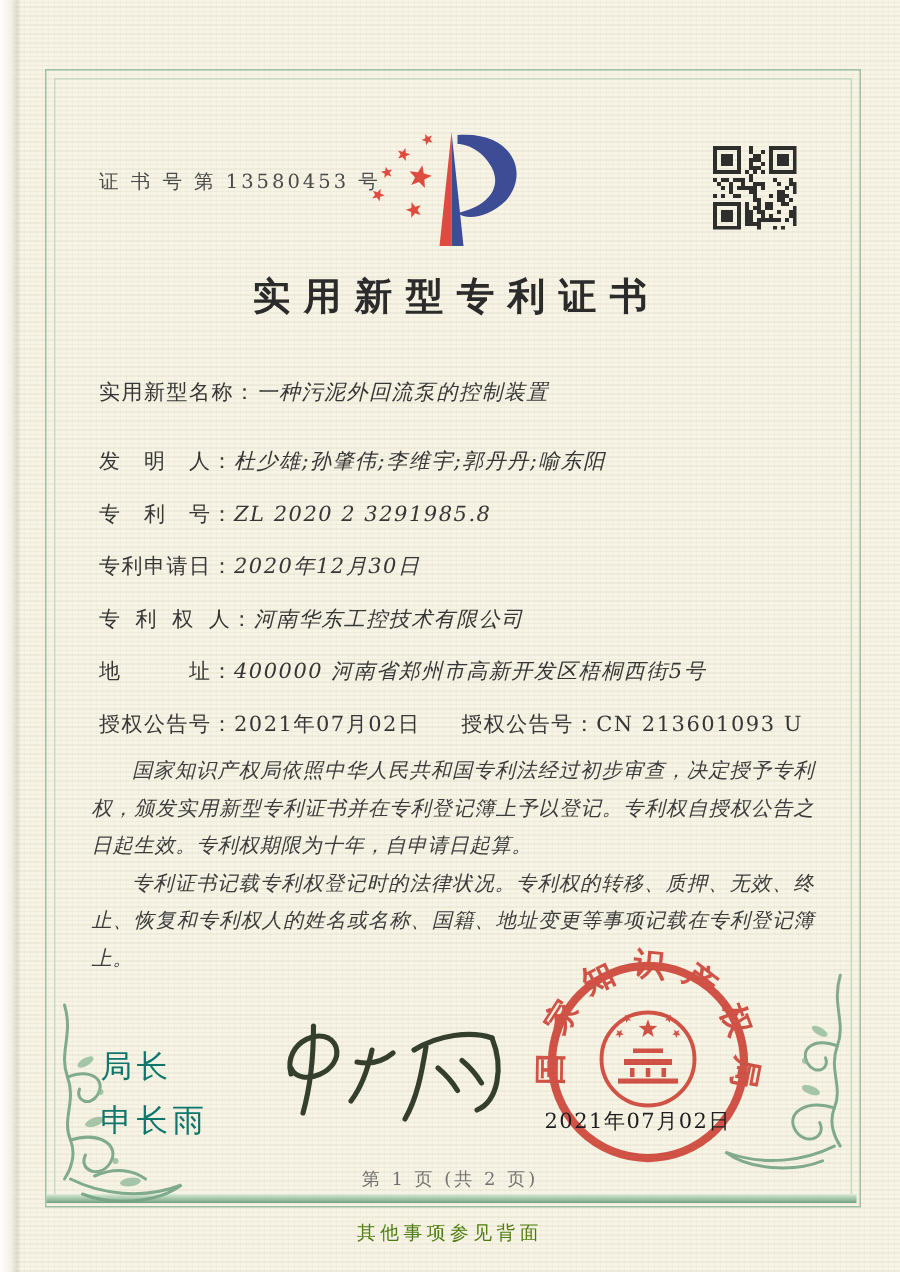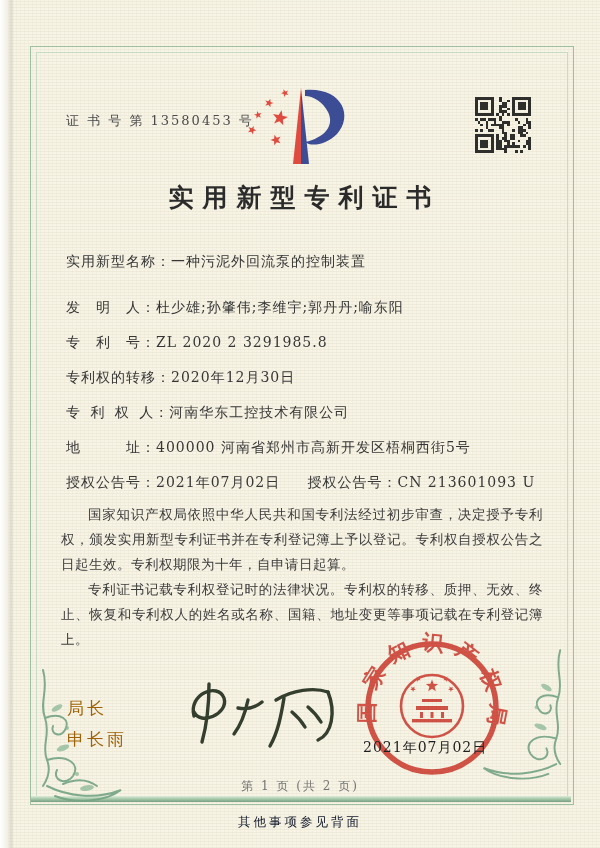--- a/index.html
+++ b/index.html
@@ -30,32 +30,32 @@
     position:absolute;left:66px;top:87px;font-size:13px;letter-spacing:2px;color:#4a4a4a;margin-top:25px;
   }
   .logo-box{position:absolute;left:238px;top:85px;width:118px;height:84px;}
   .qr-box{position:absolute;left:475px;top:97px;width:56px;height:56px;}
   .cert-title{
     position:absolute;left:0;right:0;top:181px;text-align:center;
     font-size:25px;font-weight:bold;letter-spacing:9px;text-indent:9px;color:#2b2b2b;
   }
   .field-row{position:absolute;left:66px;font-size:14px;letter-spacing:1px;color:#363636;white-space:nowrap;}
   .field-label{color:#363636;font-family:Liberation Mono, monospace;}
-  .field-value{color:#363636;}
+  .field-value{color:#363636;font-style:italic;}
   .pair1{display:inline-block;width:236px;}
   .paras{position:absolute;left:61px;top:502px;width:482px;font-size:13.5px;line-height:25px;
-    text-align:justify;color:#3c3c3c;}
+    text-align:justify;color:#3c3c3c;font-style:italic;}
   .paras p{margin:0;text-indent:2em;letter-spacing:.5px;}
-  .director{position:absolute;left:67px;top:697px;font-size:17px;letter-spacing:3px;color:#a16207;}
+  .director{position:absolute;left:67px;top:697px;font-size:21px;letter-spacing:3px;color:#0f766e;}
   .director div{margin-bottom:8px;}
   .signature-box{position:absolute;left:178px;top:672px;width:172px;height:92px;}
   .seal-box{position:absolute;left:352px;top:628px;width:160px;height:160px;mix-blend-mode:multiply;}
   .seal-date{position:absolute;left:363px;top:739px;font-size:14px;letter-spacing:1px;color:#1e1e1e;z-index:3;}
   .page-number{position:absolute;left:0;right:0;top:778px;text-align:center;font-size:12px;letter-spacing:2px;color:#737373;}
-  .back-note{position:absolute;left:0;right:0;top:814px;text-align:center;font-size:12.5px;letter-spacing:3px;color:#0f172a;}
+  .back-note{position:absolute;left:0;right:0;top:814px;text-align:center;font-size:12.5px;letter-spacing:3px;color:#4d7c0f;}
 </style>
 </head>
 <body>
 
 <div class="paper-texture"></div>
 <div class="scan-edge"></div>
 
 <div class="frame-outer"></div>
 <div class="frame-inner"></div>
 <div class="frame-bottom-band"></div>
@@ -322,21 +322,21 @@
 <div class="field-row" style="top:253px">
   <span class="field-label">实用新型名称：</span><span class="field-value">一种污泥外回流泵的控制装置</span>
 </div>
 <div class="field-row" style="top:299px">
   <span class="field-label">发　明　人：</span><span class="field-value">杜少雄;孙肇伟;李维宇;郭丹丹;喻东阳</span>
 </div>
 <div class="field-row" style="top:334px">
   <span class="field-label">专　利　号：</span><span class="field-value">ZL 2020 2 3291985.8</span>
 </div>
 <div class="field-row" style="top:369px">
-  <span class="field-label">专利权的转移：</span><span class="field-value">2020年12月30日</span>
+  <span class="field-label">专利申请日：</span><span class="field-value">2020年12月30日</span>
 </div>
 <div class="field-row" style="top:404px">
   <span class="field-label">专 利 权 人：</span><span class="field-value">河南华东工控技术有限公司</span>
 </div>
 <div class="field-row" style="top:439px">
   <span class="field-label">地　　　址：</span><span class="field-value">400000 河南省郑州市高新开发区梧桐西街5号</span>
 </div>
 <div class="field-row" style="top:474px">
   <span class="pair1">
     <span>授权公告号：</span><span>2021年07月02日</span>

